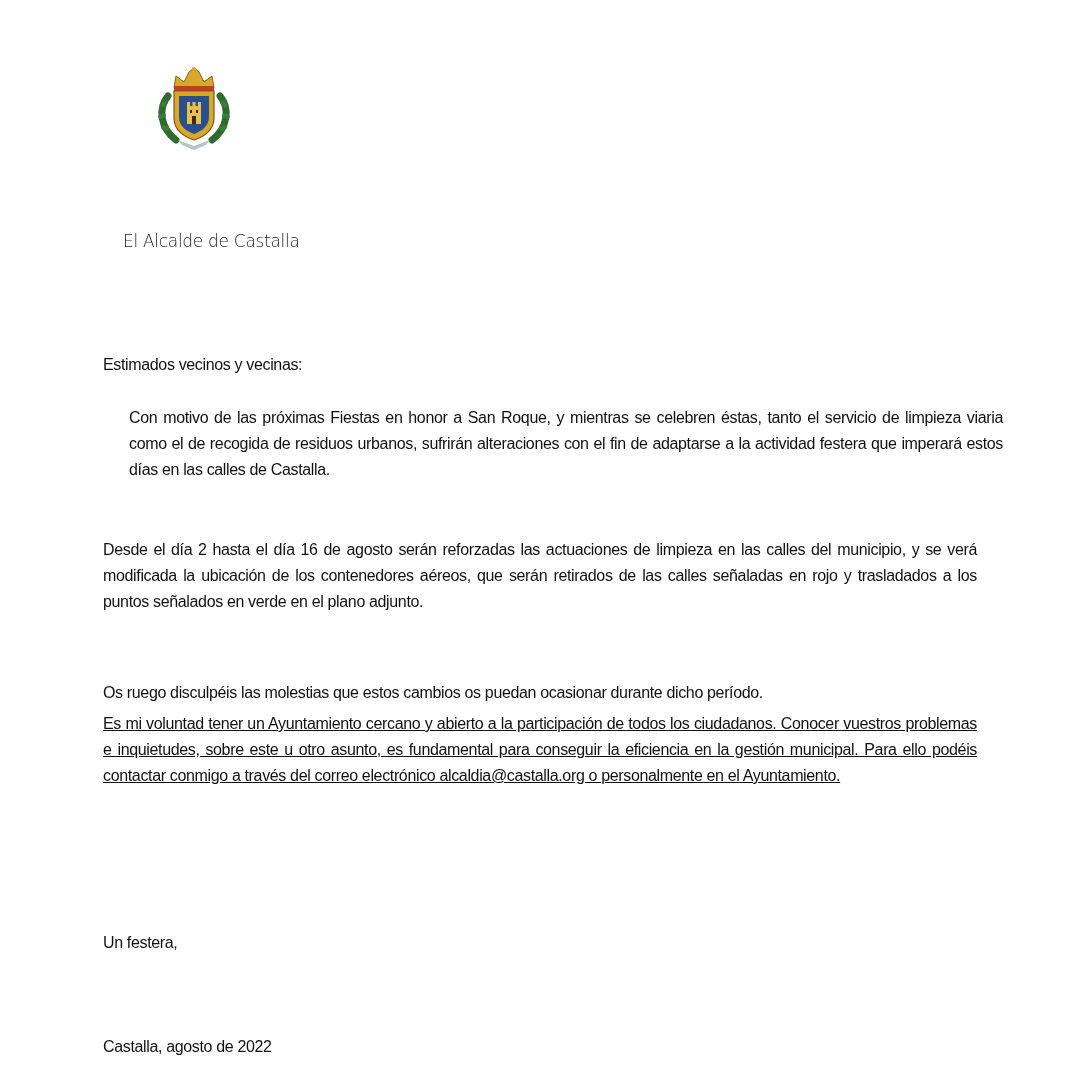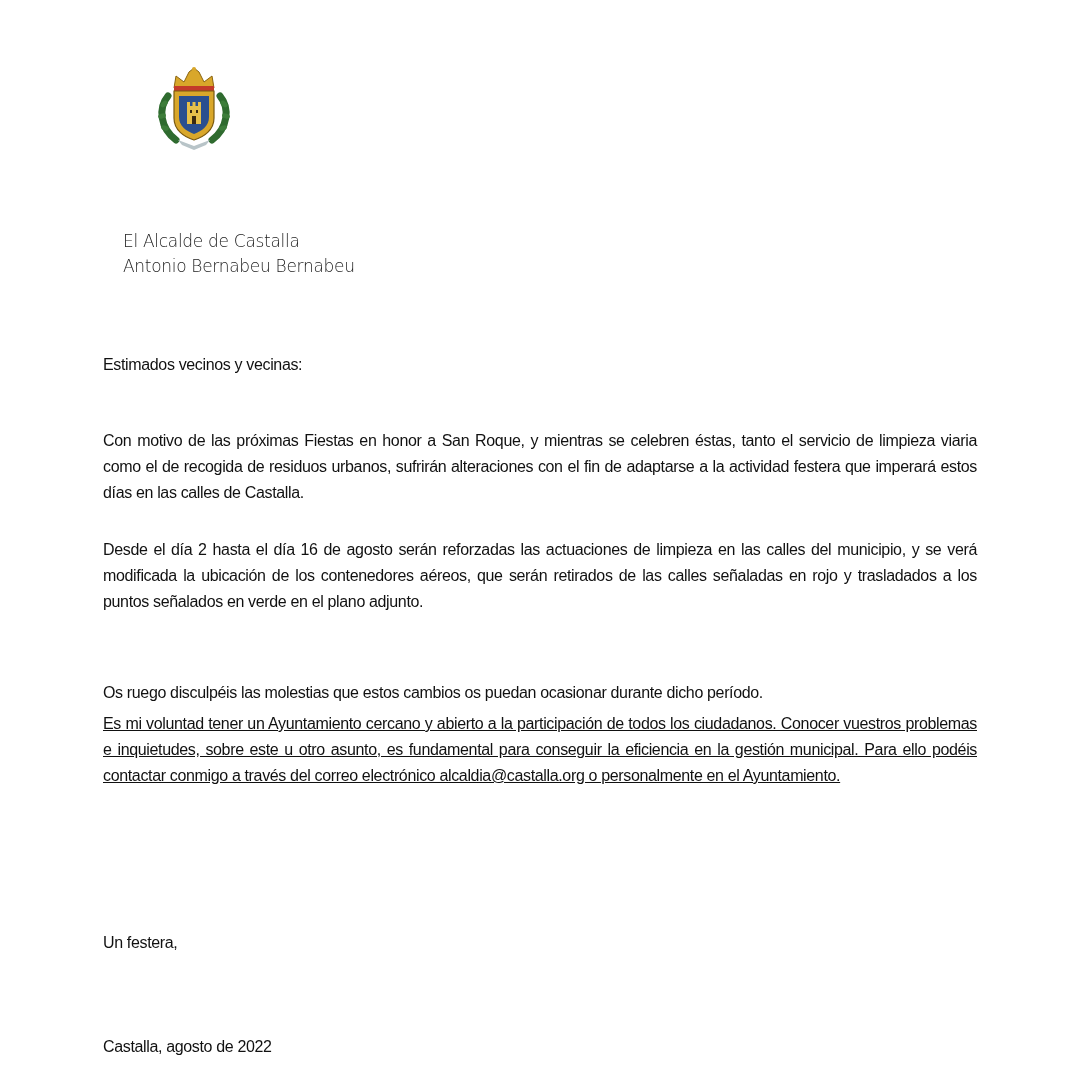--- a/index.html
+++ b/index.html
@@ -58,21 +58,21 @@
       width: 874px;
       font-family: "Liberation Sans Narrow", "Liberation Sans", sans-serif;
       font-size: 16px;
       line-height: 26px;
       text-align: justify;
       color: #111111;
       letter-spacing: -0.35px;
     }
     .body-text p { margin: 0; }
     .salutation { top: 352px; }
-    .p1 { top: 428px; }
+    .p1 { top: 405px; margin-left: 26px; }
     .p2 { top: 537px; }
     .p3 { top: 668px; margin-top: 12px; }
     .p4 { top: 711px; text-decoration: underline; }
     .closing { top: 930px; }
     .dateline { top: 1034px; }
   </style>
 </head>
 <body>
 
 <div class="logo">
@@ -103,21 +103,20 @@
     <rect x="38.5" y="36" width="3" height="5" fill="#e6c04a"></rect>
     <rect x="44" y="36" width="3" height="5" fill="#e6c04a"></rect>
     <rect x="38" y="50" width="4" height="8" fill="#3a2a10"></rect>
     <rect x="36" y="44" width="2" height="3" fill="#3a2a10"></rect>
     <rect x="42" y="44" width="2" height="3" fill="#3a2a10"></rect>
   </svg>
 </div>
 
 <div class="sender">
   <div>El Alcalde de Castalla</div>
-  <div>Antonio Bernabeu Bernabeu</div>
 </div>
 
 <div class="body-text salutation">
   <p>Estimados vecinos y vecinas:</p>
 </div>
 
 <div class="body-text p1">
   <p>Con motivo de las próximas Fiestas en honor a San Roque, y mientras se celebren éstas, tanto el servicio de limpieza viaria como el de recogida de residuos urbanos, sufrirán alteraciones con el fin de adaptarse a la actividad festera que imperará estos días en las calles de Castalla.</p>
 </div>
 

